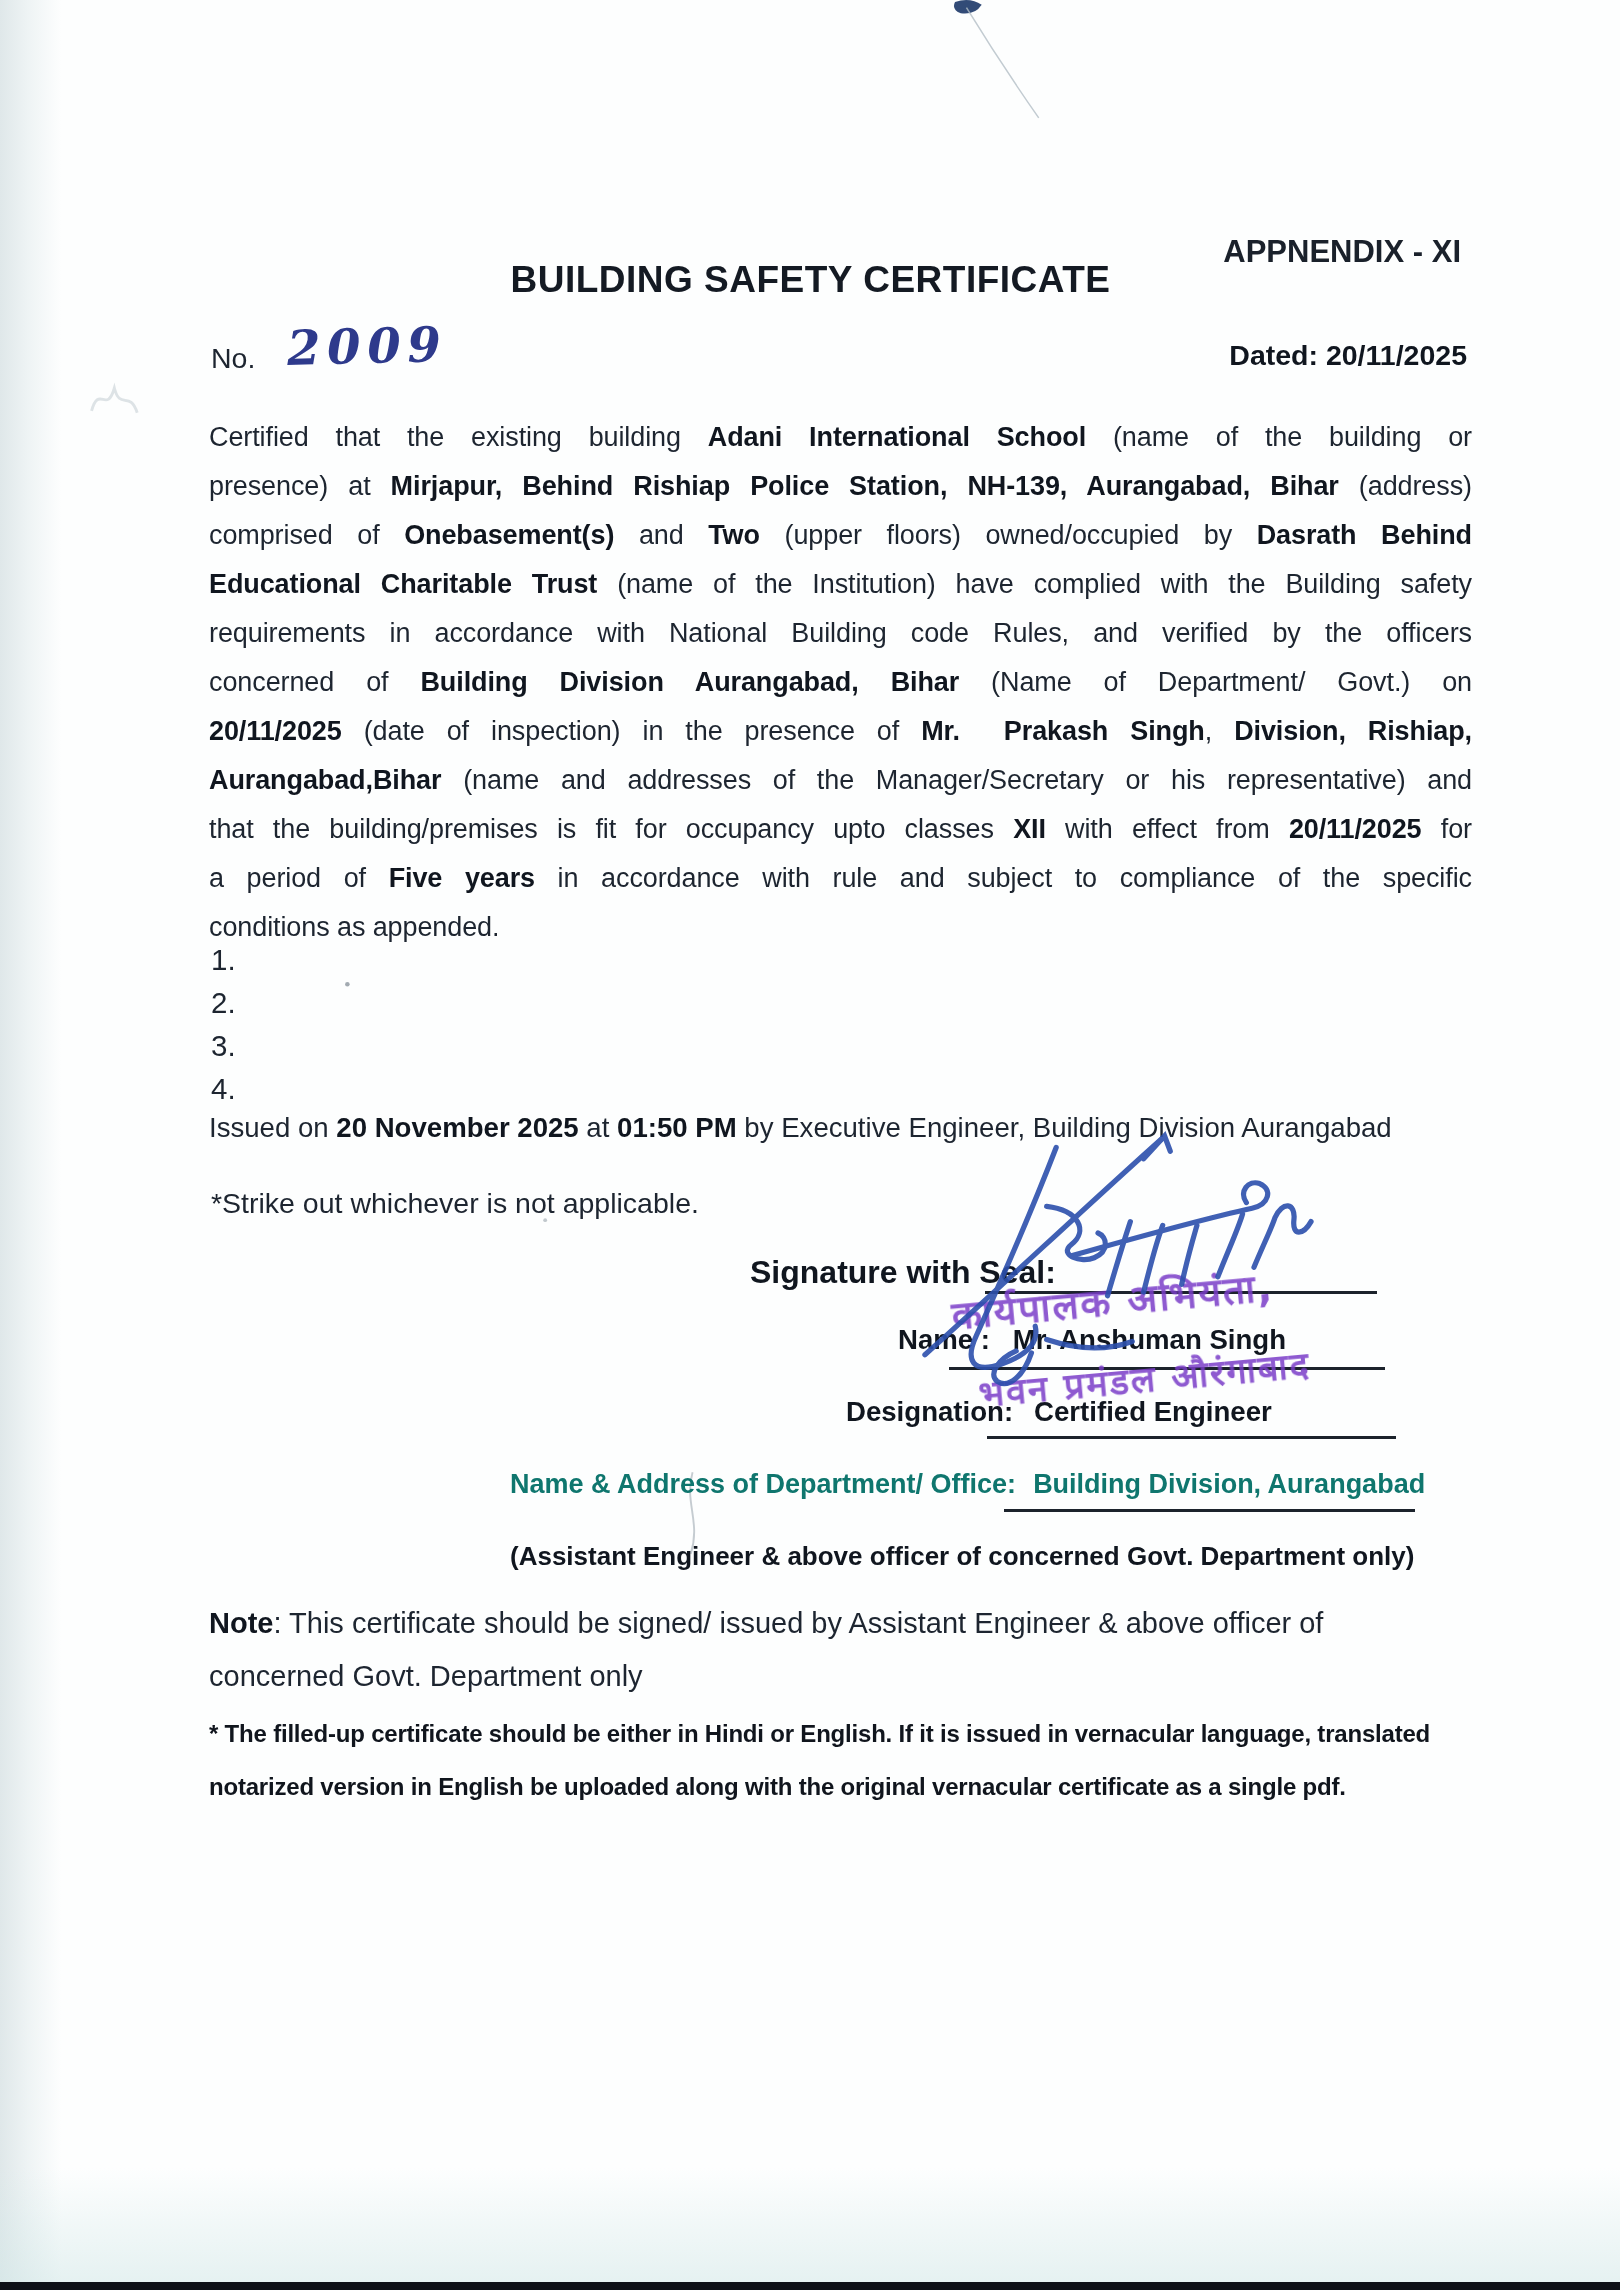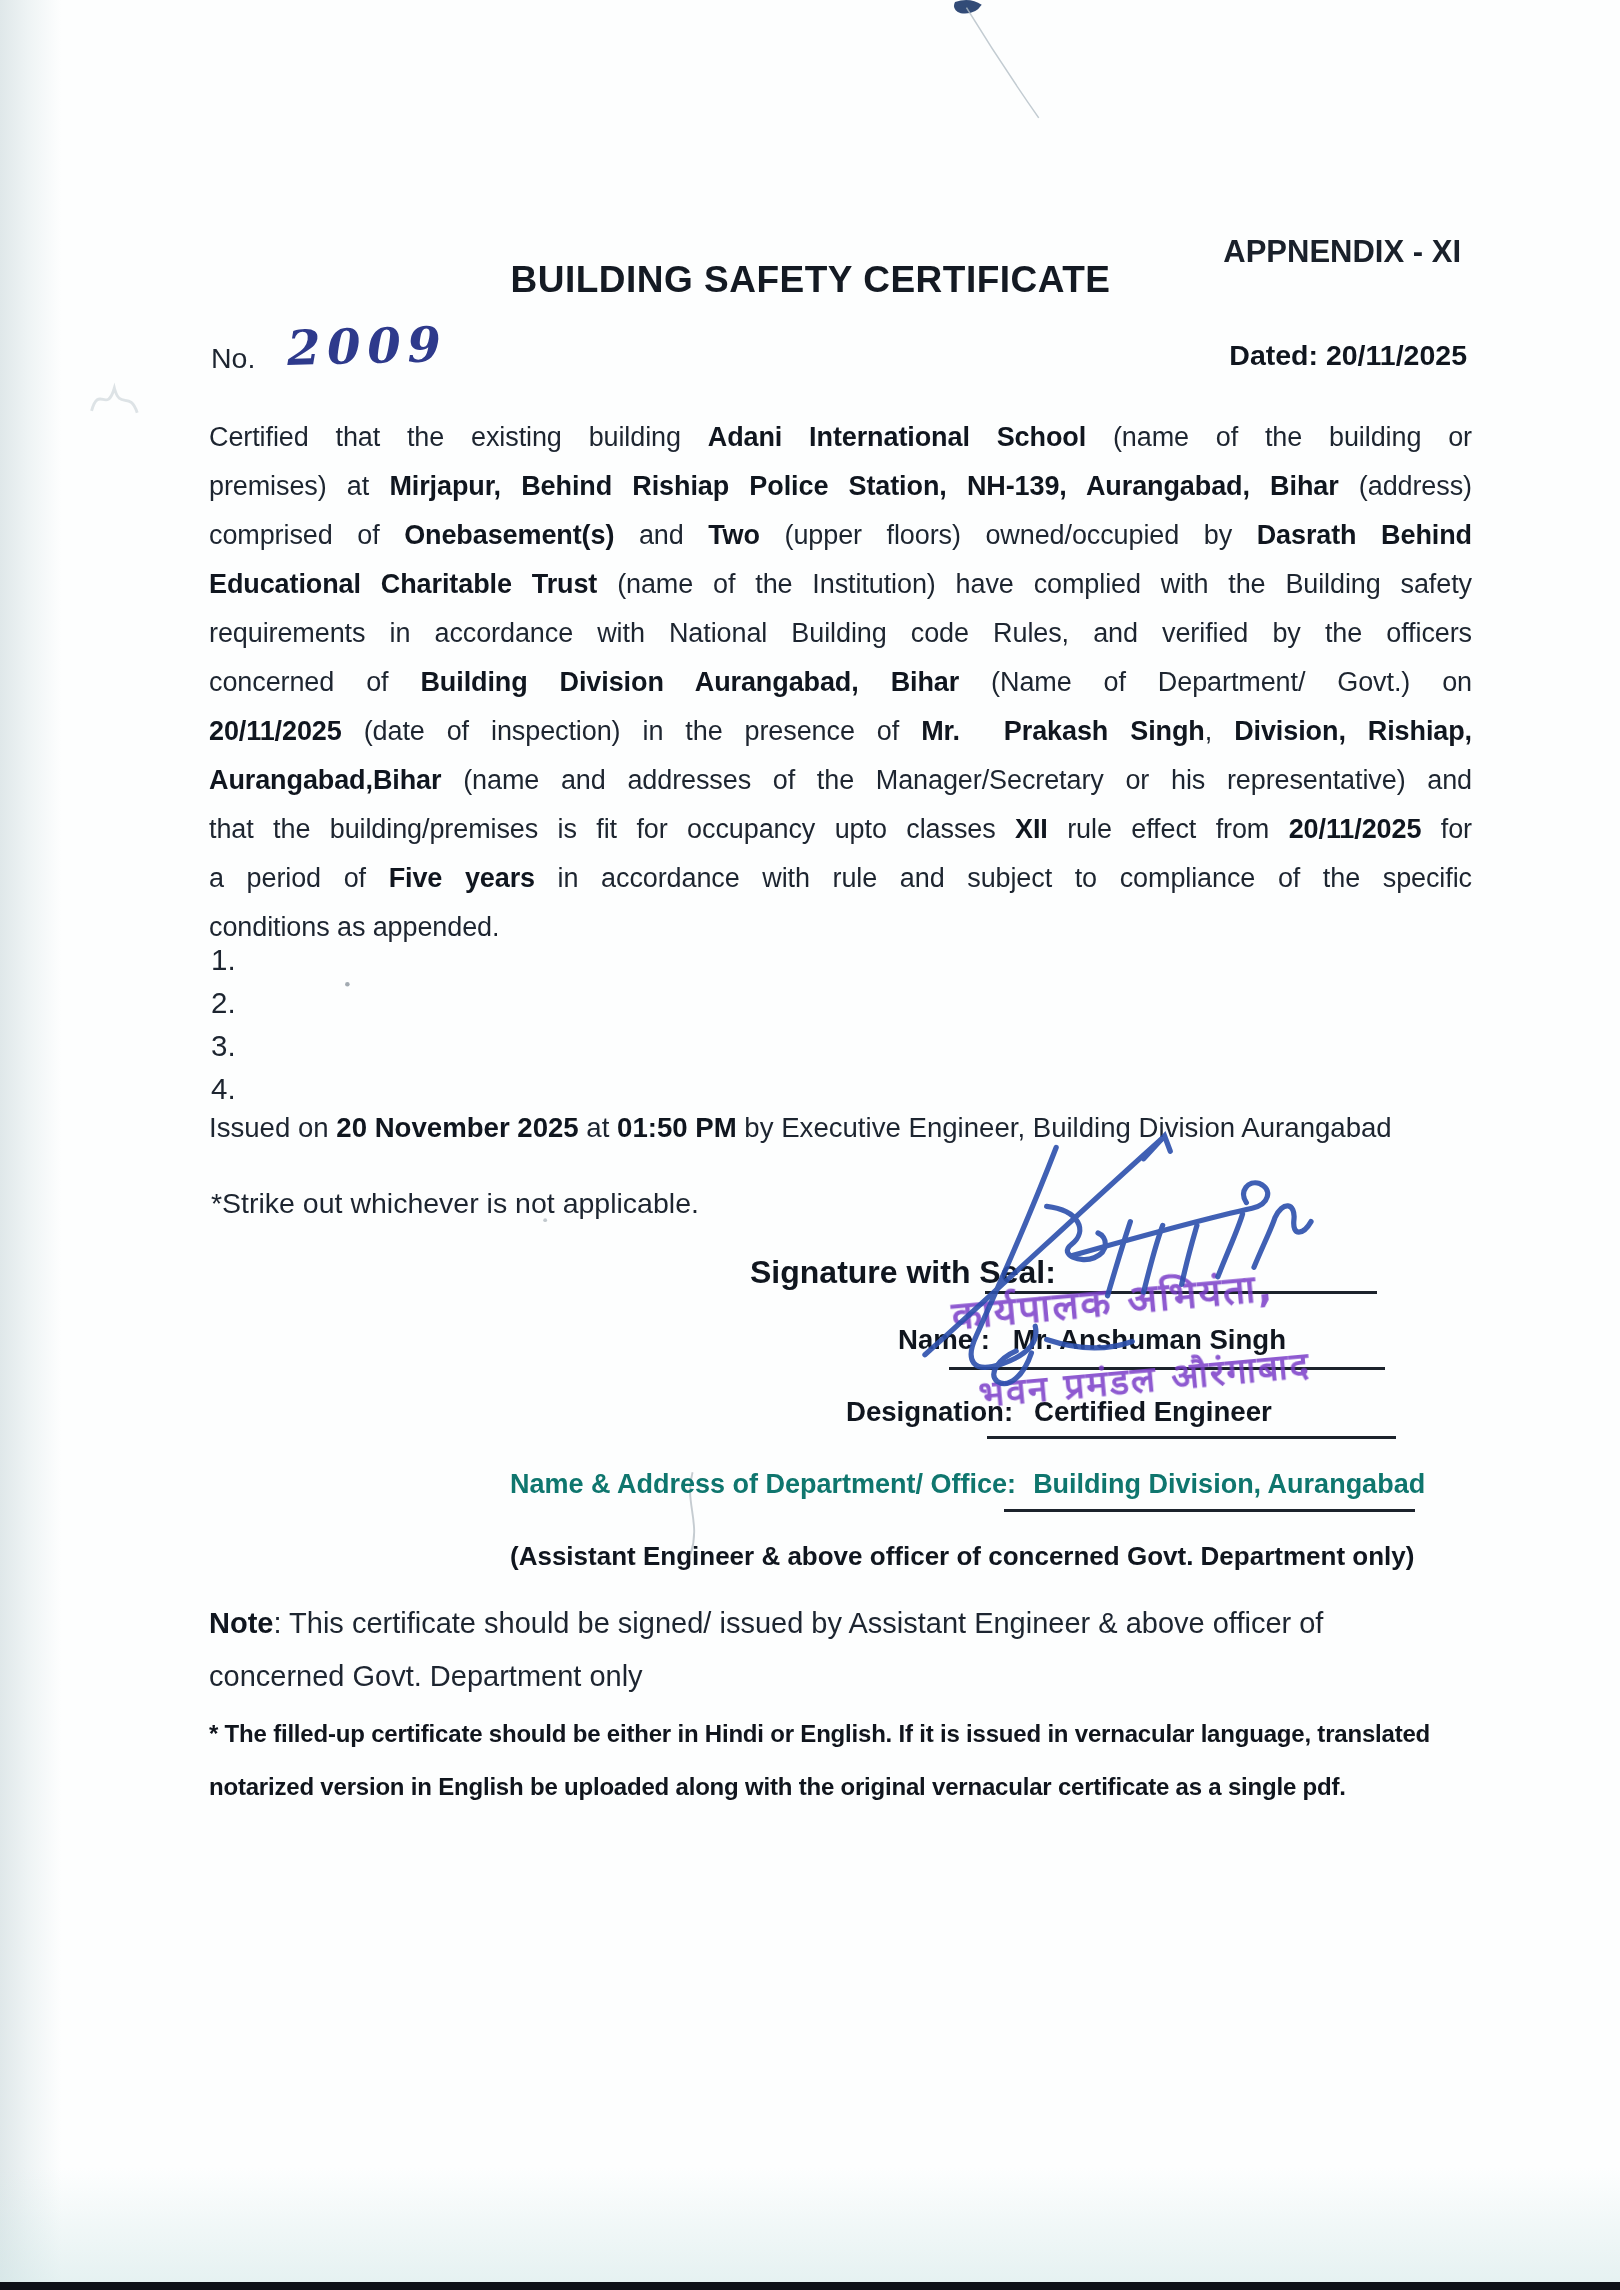--- a/index.html
+++ b/index.html
@@ -84,28 +84,28 @@
 
   <span class="abs no-label">No.</span>
   <span class="abs no-value">2009</span>
   <span class="abs dated">
     <span>Dated:</span>
     <span>20/11/2025</span>
   </span>
 
   <div class="abs bodytext">
     <div class="jline"><span>Certified that the existing building </span><span class="b">Adani International School</span><span> (name of the building or</span></div>
-    <div class="jline"><span>premises) at </span><span class="b">Mirjapur, Behind Rishiap Police Station, NH-139, Aurangabad, Bihar</span><span> (address)</span></div>
+    <div class="jline"><span>presence) at </span><span class="b">Mirjapur, Behind Rishiap Police Station, NH-139, Aurangabad, Bihar</span><span> (address)</span></div>
     <div class="jline"><span>comprised of </span><span class="b">Onebasement(s)</span><span> and </span><span class="b">Two</span><span> (upper floors) owned/occupied by </span><span class="b">Dasrath Behind</span></div>
     <div class="jline"><span class="b">Educational Charitable Trust</span><span> (name of the Institution) have complied with the Building safety</span></div>
     <div class="jline"><span>requirements in accordance with National Building code Rules, and verified by the officers</span></div>
     <div class="jline"><span>concerned of </span><span class="b">Building Division Aurangabad, Bihar</span><span> (Name of Department/ Govt.) on</span></div>
     <div class="jline"><span class="b">20/11/2025</span><span> (date of inspection) in the presence of </span><span class="b">Mr.&nbsp; Prakash Singh</span><span>, </span><span class="b">Division, Rishiap,</span></div>
     <div class="jline"><span class="b">Aurangabad,Bihar</span><span> (name and addresses of the Manager/Secretary or his representative) and</span></div>
-    <div class="jline"><span>that the building/premises is fit for occupancy upto classes </span><span class="b">XII</span><span> rule effect from </span><span class="b">20/11/2025</span><span> for</span></div>
+    <div class="jline"><span>that the building/premises is fit for occupancy upto classes </span><span class="b">XII</span><span> with effect from </span><span class="b">20/11/2025</span><span> for</span></div>
     <div class="jline"><span>a period of </span><span class="b">Five years</span><span> in accordance with rule and subject to compliance of the specific</span></div>
     <div class="jline last"><span>conditions as appended.</span></div>
   </div>
 
   <div class="abs clist">
     <div>1.</div>
     <div>2.</div>
     <div>3.</div>
     <div>4.</div>
   </div>

